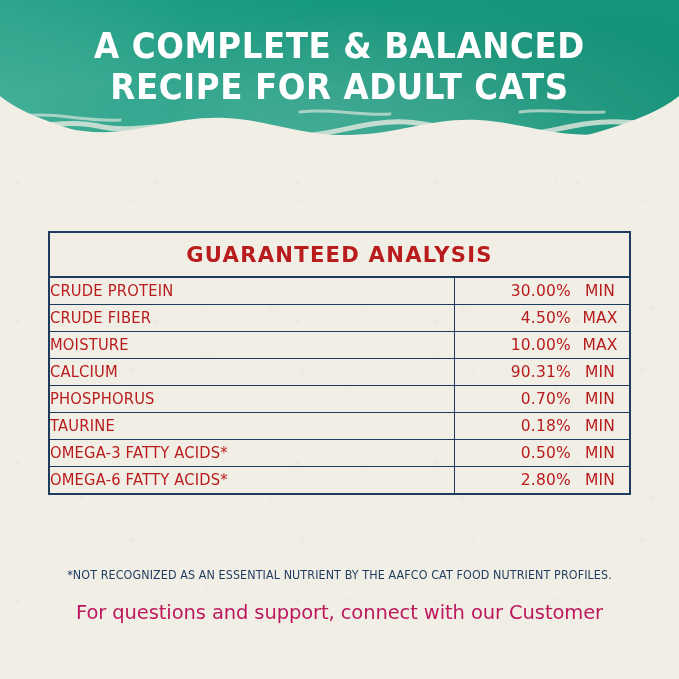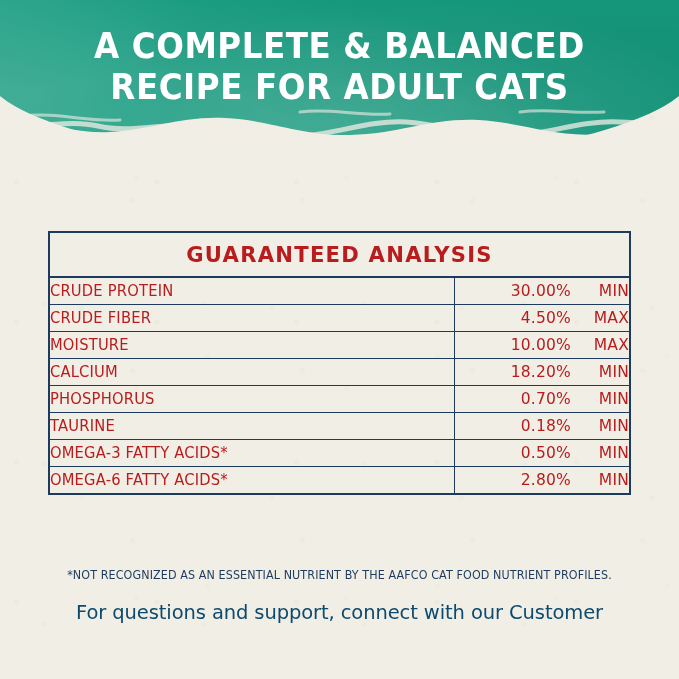--- a/index.html
+++ b/index.html
@@ -135,21 +135,21 @@
     transform-origin: left center;
   }
   td.amount {
     width: 116px;
     text-align: right;
     padding-right: 8px;
     border-left: 1px solid #1d3b5e;
   }
   td.limit {
     width: 58px;
-    text-align: right;
+    text-align: center;
     padding-left: 7px;
     margin-left: 8px;
   }
 
   
   .footnote {
     position: absolute;
     left: 0;
     top: 568px;
     width: 679px;
@@ -159,21 +159,21 @@
     font-size: 11.5px;
     letter-spacing: 0.1px;
     transform: scaleX(0.97);
   }
   .support {
     position: absolute;
     left: 0;
     top: 600px;
     width: 679px;
     text-align: center;
-    color: #0c4a6e;
+    color: #be185d;
     font-family: "DejaVu Sans", sans-serif;
     font-size: 19.5px;
     line-height: 1.32;
     letter-spacing: -0.1px;
   }
   .support .line { display: block; }
 </style>
 </head>
 <body>
 
@@ -211,21 +211,21 @@
           <td class="amount">4.50%</td>
           <td class="limit">MAX</td>
         </tr>
         <tr>
           <td class="nutrient">MOISTURE</td>
           <td class="amount">10.00%</td>
           <td class="limit">MAX</td>
         </tr>
         <tr>
           <td class="nutrient">CALCIUM</td>
-          <td class="amount">18.20%</td>
+          <td class="amount">90.31%</td>
           <td class="limit">MIN</td>
         </tr>
         <tr>
           <td class="nutrient">PHOSPHORUS</td>
           <td class="amount">0.70%</td>
           <td class="limit">MIN</td>
         </tr>
         <tr>
           <td class="nutrient">TAURINE</td>
           <td class="amount">0.18%</td>

